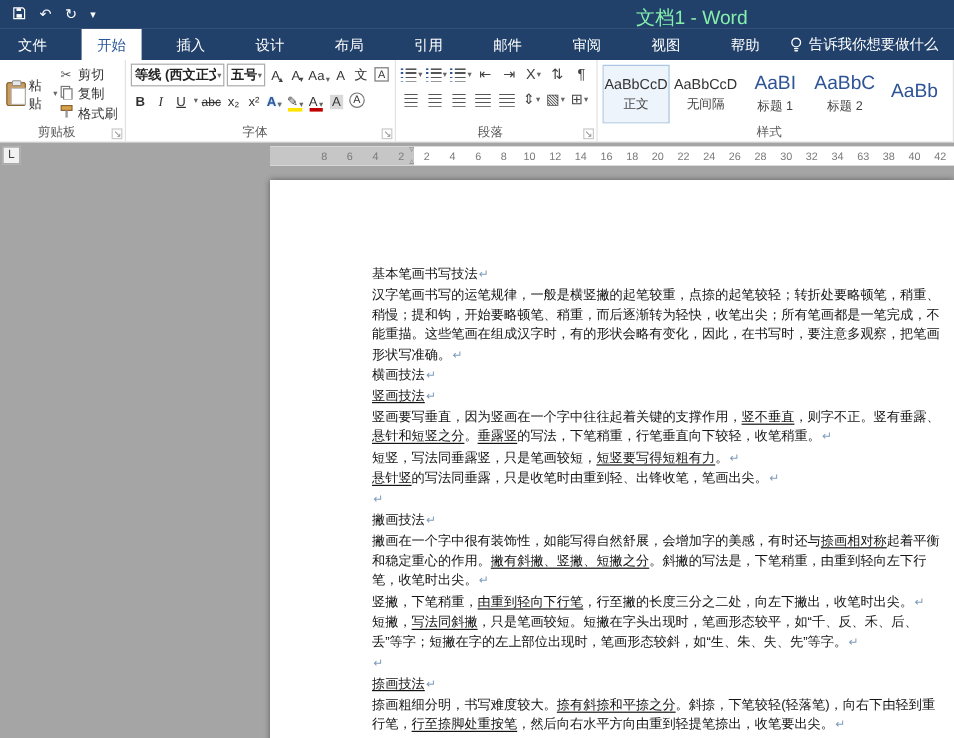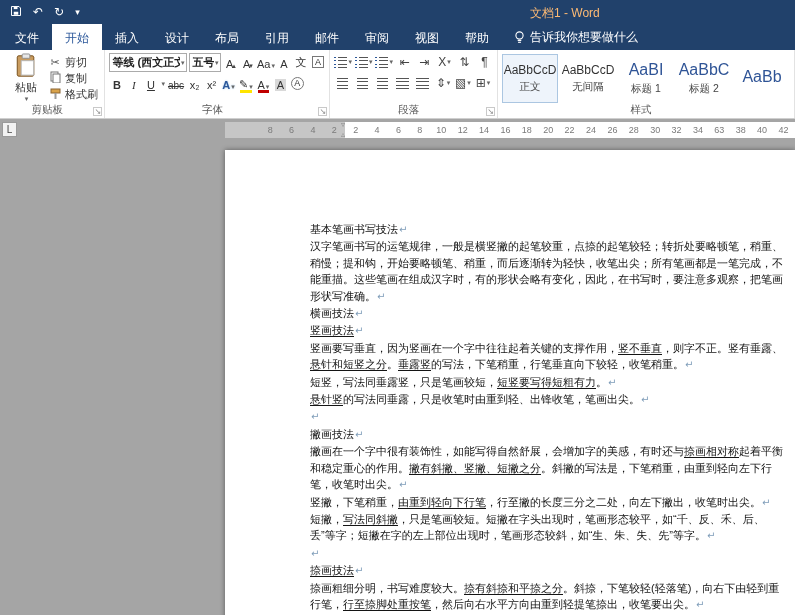--- a/index.html
+++ b/index.html
@@ -5,39 +5,39 @@
   * { box-sizing: border-box; margin: 0; padding: 0; }
   html,body { width:795px; height:615px; overflow:hidden; }
   body { font-family:"Liberation Sans","DejaVu Sans",sans-serif; font-size:12px; background:#a5a5a5; }
   .window { position:relative; width:795px; height:615px; }
 
   
   .titlebar { height:24px; background:#21416b; color:#fff; display:flex; align-items:center; position:relative; }
   .qat { display:flex; align-items:center; gap:11px; padding-left:10px; }
   .qat span, .qat svg { color:#fff; font-size:12px; line-height:1; cursor:default; }
   .qat .sm { font-size:9px; }
-  .win-title { position:absolute; left:530px; top:5px; font-size:12px; color:#fdba74; white-space:nowrap; }
+  .win-title { position:absolute; left:530px; top:5px; font-size:16px; color:#86efac; white-space:nowrap; }
 
   
   .tabrow { height:26px; background:#21416b; display:flex; align-items:stretch; padding-left:2px; }
-  .tabs { display:flex; }
+  .tabs { display:flex;gap:16px; }
   .tab { color:#fff; font-size:12px; padding:6px 13px 5px; white-space:nowrap; cursor:default; }
   .tab.active { background:#fff; color:#2b579a; }
   .tellme { display:flex; align-items:center; gap:5px; color:#fff; font-size:12px; padding:0 12px;font-family:Liberation Mono, monospace; }
 
   
   .ribbon { height:69px; background:#fff; border-bottom:1px solid #cfcfcf; display:flex; }
   .group { position:relative; border-right:1px solid #e2e2e2; padding:3px 4px 15px 4px; }
   .group-label { position:absolute; bottom:1px; left:0; right:10px; text-align:center; font-size:10.5px; color:#5a5a5a; white-space:nowrap; }
   .launcher { position:absolute; bottom:2px; right:2px; font-size:8px; color:#8a8a8a; border:1px solid #c9c9c9; width:9px; height:9px; line-height:7px; text-align:center; }
   .dd { font-size:7px; color:#666; margin-left:1px; }
 
   
   .g-clip { width:112px; display:flex; }
-  .paste { width:44px; display:flex; flex-direction:column; align-items:center; font-size:11px; color:#333; }
+  .paste { width:44px; display:flex; align-items:center; font-size:11px; color:#333; }
   .paste .lbl { margin-top:2px; }
   .clip-minis { display:flex; flex-direction:column; justify-content:flex-start; padding-top:1px; }
   .mini { display:flex; align-items:center; gap:3px; height:17px; font-size:11px; color:#333; white-space:nowrap; }
   .mini .ic { width:14px; text-align:center; font-size:11px; color:#555; }
 
   
   .g-font { width:225px; display:flex; flex-direction:column; gap:3px; }
   .frow { display:flex; align-items:center; gap:2px; }
   .combo { border:1px solid #ababab; height:19px; background:#fff; display:flex; align-items:center; font-size:11px; color:#222; padding:0 2px; overflow:hidden; white-space:nowrap;font-weight:bold; }
   .combo .txt { overflow:hidden; flex:1; }

